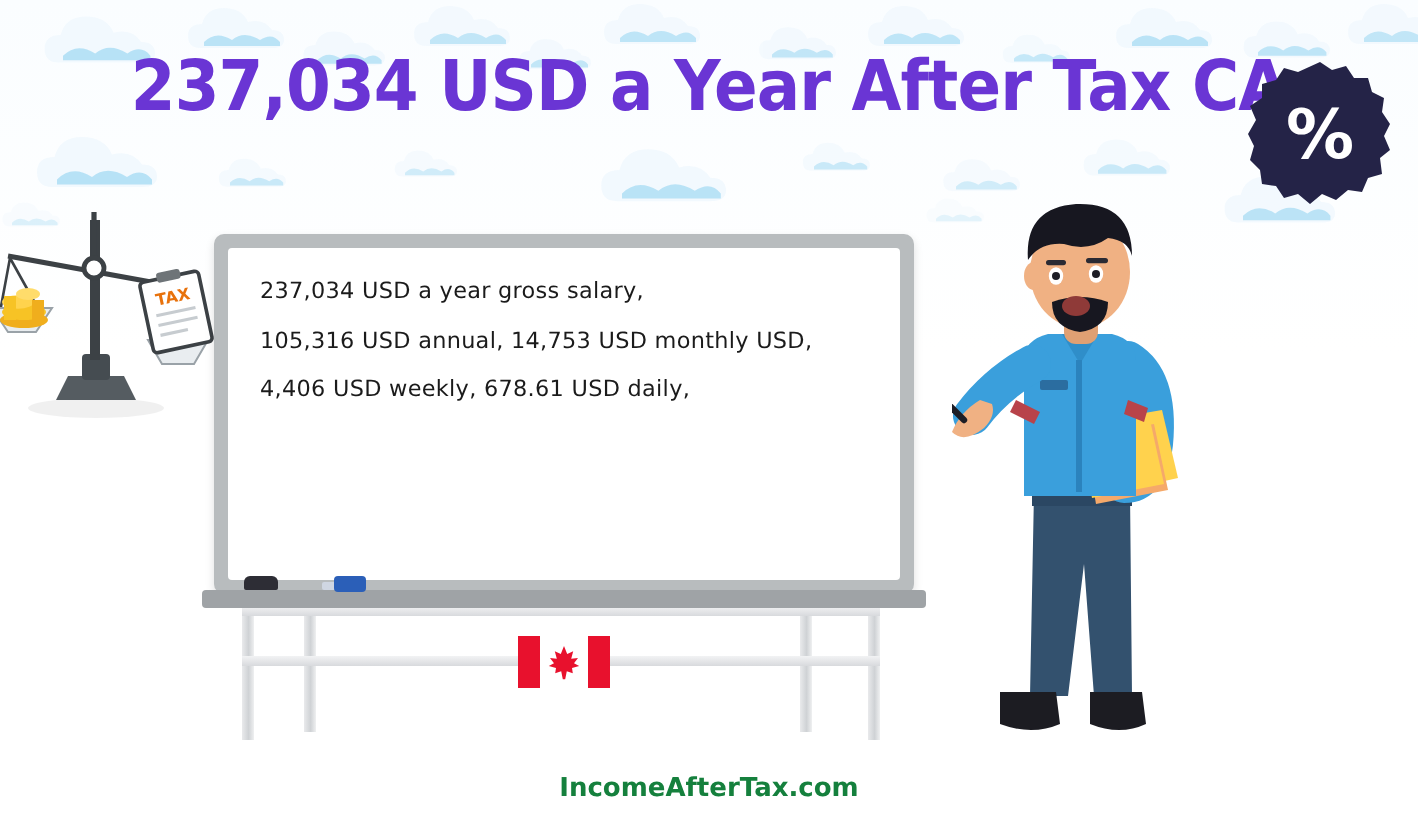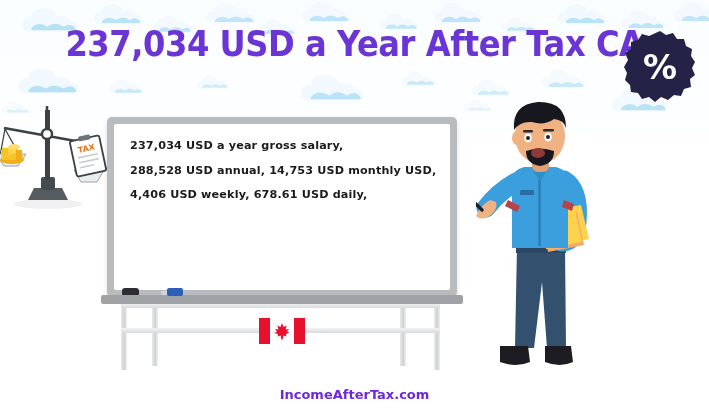--- a/index.html
+++ b/index.html
@@ -78,21 +78,20 @@
   #board-text {
     position: absolute;
     left: 16px;
     top: 10px;
     width: 312px;
     font-family: "DejaVu Sans", sans-serif;
     font-size: 11.2px;
     line-height: 24.5px;
     color: #1b1b1b;
     letter-spacing: 0.15px;
-    font-weight: bold;
   }
   #board-text div { white-space: nowrap; }
 
   
   #tray {
     position: absolute;
     left: 101px;
     top: 295px;
     width: 362px;
     height: 9px;
@@ -156,21 +155,21 @@
   
   #footer {
     position: absolute;
     left: 0;
     top: 387px;
     width: 709px;
     text-align: center;
     font-family: "DejaVu Sans", sans-serif;
     font-weight: bold;
     font-size: 13px;
-    color: #6d28d9;
+    color: #15803d;
     z-index: 30;
   }
 </style>
 </head>
 <body>
 
 <div id="page">
 
   <div id="sky">
     <svg width="709" height="419" viewBox="0 0 709 419">
@@ -273,21 +272,21 @@
       <rect x="0" y="0" width="11" height="26" fill="#e8112d"></rect>
       <rect x="35" y="0" width="11" height="26" fill="#e8112d"></rect>
       <path d="M23 5 L24.6 9 L27.6 7.6 L26.6 11.4 L30 11 L28 13.6 L30.6 15 L27 16 L27.4 18.6 L24.4 17.6 L23.6 21.6 L22.4 21.6 L21.6 17.6 L18.6 18.6 L19 16 L15.4 15 L18 13.6 L16 11 L19.4 11.4 L18.4 7.6 L21.4 9 Z" fill="#e8112d"></path>
     </svg>
   </div>
 
   <div id="whiteboard">
     <div id="board-face">
       <div id="board-text">
         <div>237,034 USD a year gross salary,</div>
-        <div>288,528 USD annual, 14,753 USD monthly USD,</div>
+        <div>105,316 USD annual, 14,753 USD monthly USD,</div>
         <div>4,406 USD weekly, 678.61 USD daily,</div>
       </div>
     </div>
   </div>
 
   <div id="tray"></div>
   <div id="eraser"></div>
   <div id="marker-tip"></div>
   <div id="marker"></div>
 

